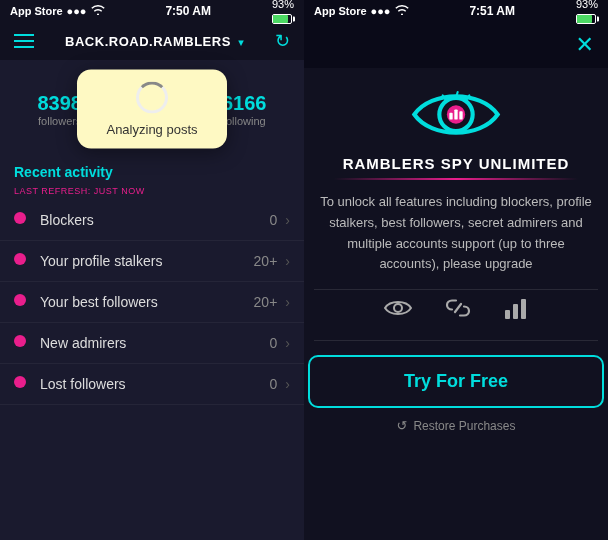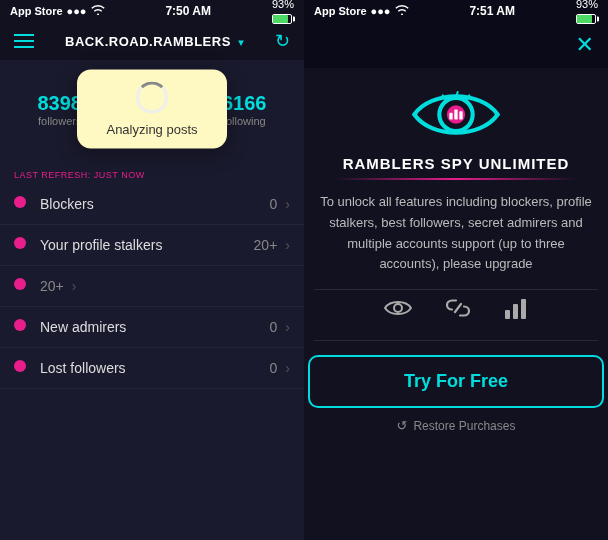--- a/index.html
+++ b/index.html
@@ -407,38 +407,40 @@
       </div>
     </div>
 
     <div class="stat-block">
       <div class="stat-number">6166</div>
       <div class="stat-label">following</div>
     </div>
   </div>
 
   <div class="section-header">
+    <div class="section-title">Recent activity</div>
     <div class="section-subtitle">LAST REFRESH: JUST NOW</div>
   </div>
 
   <div class="activity-list">
   <div class="activity-item">
       <div class="activity-dot"></div>
       <span class="activity-name">Blockers</span>
       <span class="activity-count">0</span>
       <span class="activity-chevron">›</span>
     </div>
       <div class="activity-item">
       <div class="activity-dot"></div>
       <span class="activity-name">Your profile stalkers</span>
       <span class="activity-count">20+</span>
       <span class="activity-chevron">›</span>
     </div>
       <div class="activity-item">
       <div class="activity-dot"></div>
+      <span class="activity-name">Your best followers</span>
       <span class="activity-count">20+</span>
       <span class="activity-chevron">›</span>
     </div>
       <div class="activity-item">
       <div class="activity-dot"></div>
       <span class="activity-name">New admirers</span>
       <span class="activity-count">0</span>
       <span class="activity-chevron">›</span>
     </div>
       <div class="activity-item">

